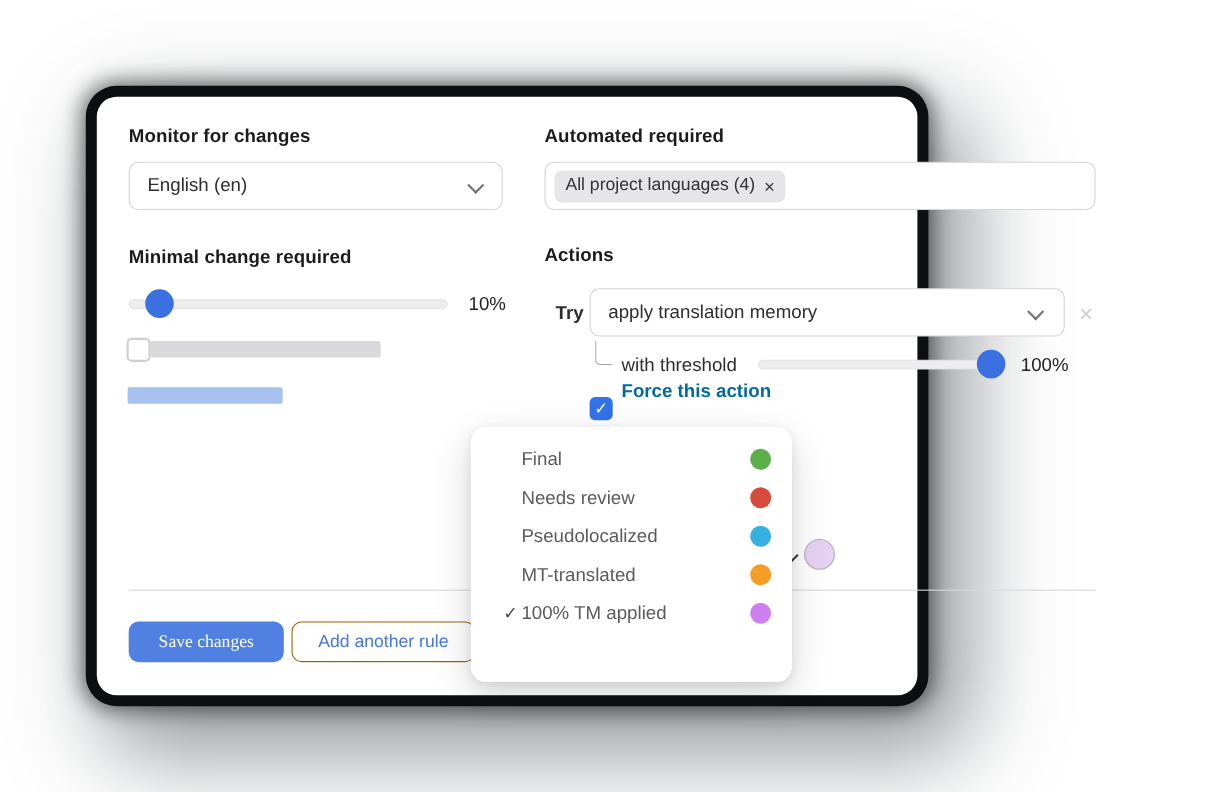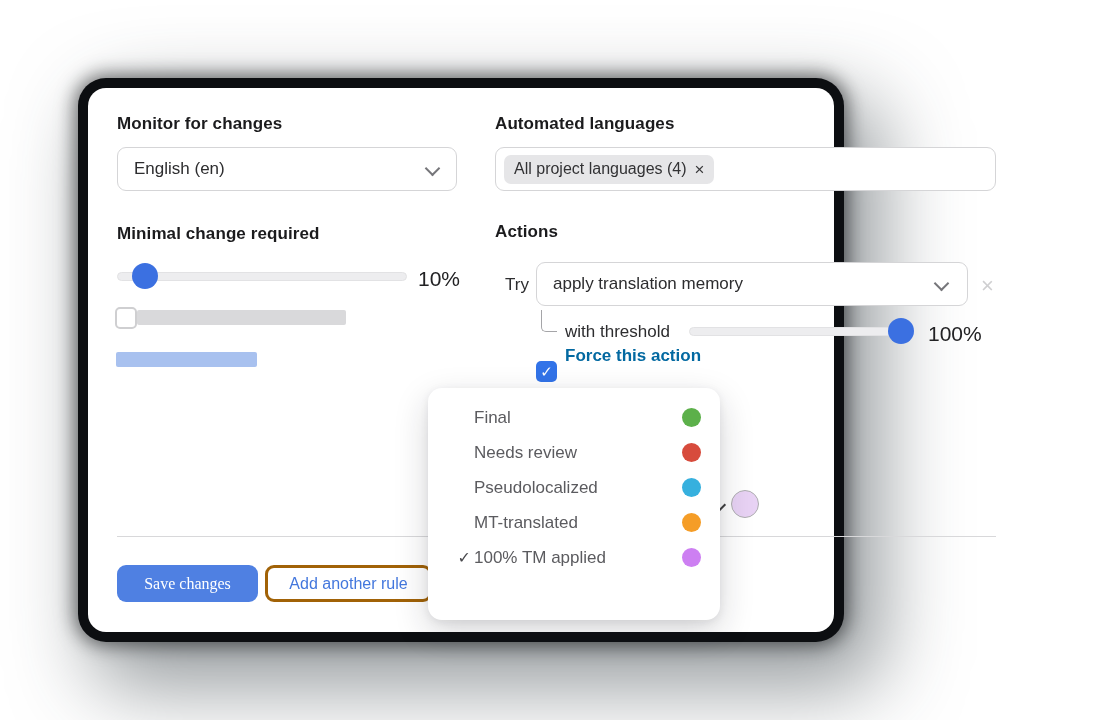--- a/index.html
+++ b/index.html
@@ -22,40 +22,40 @@
     background:#fff;border:1px solid #d5d5d7;border-radius:9px;height:44px;
     display:flex;align-items:center;padding:0 16px;box-sizing:border-box;
     font-size:17px;color:#2d2d2f;cursor:pointer;
   }
   .chev{
     width:9px;height:9px;border-right:2px solid #76767a;border-bottom:2px solid #76767a;
     transform:rotate(45deg);margin-top:-4px;
   }
   .track{background:#ededef;border:1px solid #e2e2e4;border-radius:6px;height:9px;box-sizing:border-box;}
   .thumb{width:26px;height:26px;border-radius:50%;background:#3b70e1;}
-  .val{font-size:21px;color:#222224;}
+  .val{font-size:17px;color:#222224;}
   .skel{border-radius:2px;}
   .chip{
     display:inline-flex;align-items:center;height:29px;background:#e6e6e8;border-radius:7px;
     padding:0 10px;font-size:16px;color:#323234;
   }
   .chip .x{margin-left:8px;color:#39393b;font-size:17px;line-height:1;}
   .checkbox{box-sizing:border-box;border-radius:5px;}
   .cb-off{width:22px;height:22px;background:#fff;border:2px solid #cfcfd1;}
   .cb-on{width:21px;height:21px;background:#3273e8;color:#fff;font-size:15px;display:flex;
          align-items:center;justify-content:center;line-height:1;}
   .plain{font-size:17px;color:#2d2d2f;}
   .elbow{width:15px;height:21px;border-left:1.5px solid #a5a5a8;border-bottom:1.5px solid #a5a5a8;
          border-bottom-left-radius:5px;}
   .xicon{color:#cfcfd1;font-size:22px;line-height:1;}
   .divider{height:1px;background:#d8d8da;}
   .btn{border-radius:9px;font-size:16px;display:flex;align-items:center;justify-content:center;
        box-sizing:border-box;cursor:pointer;}
   .btn-primary{background:#4f80e2;color:#ffffff;border:none;font-family:Liberation Serif, serif;}
-  .btn-outline{background:#ffffff;color:#4377dd;border:3px solid #a16207;}
+  .btn-outline{background:#ffffff;color:#4377dd;border:1px solid #a16207;}
   .menu{
     background:#ffffff;border-radius:14px;z-index:5;
     box-shadow:0 2px 8px rgba(30,30,40,0.08), 0 12px 34px rgba(30,30,40,0.18);
     padding:12px 0 10px 0;box-sizing:border-box;text-align:right;
   }
   .menu-row{height:35px;display:flex;align-items:center;position:relative;cursor:pointer;
             font-size:17px;color:#5b5b5f;}
   .menu-row .check{position:absolute;left:21px;width:22px;color:#48484c;font-size:16px;}
   .menu-row .mlabel{position:absolute;left:46px;white-space:nowrap;}
   .menu-row .dot{position:absolute;left:254px;width:19px;height:19px;border-radius:50%;}
@@ -79,32 +79,32 @@
   <div class="abs lbl" style="left:29px;top:136px;">Minimal change required</div>
 
   <div class="abs track" style="left:29px;top:184px;width:290px;"></div>
   <div class="abs thumb" style="left:44px;top:175px;"></div>
   <div class="abs val" style="left:320px;top:179px;width:52px;text-align:right;">10%</div>
 
   <div class="abs checkbox cb-off" style="left:27px;top:219px;"></div>
   <div class="abs skel" style="left:49px;top:222px;width:209px;height:15px;background:#d9d9db;"></div>
   <div class="abs skel" style="left:28px;top:264px;width:141px;height:15px;background:#a8c1ef;"></div>
 
-  <div class="abs lbl" style="left:407px;top:26px;">Automated languages</div>
+  <div class="abs lbl" style="left:407px;top:26px;">Automated required</div>
 
   <div class="abs select" style="left:407px;top:59px;width:501px;padding:0 8px;">
     <span class="chip">
       <span>All project languages (4)</span>
       <span class="x">×</span>
     </span>
   </div>
 
   <div class="abs lbl" style="left:407px;top:134px;">Actions</div>
 
-  <div class="abs plain" style="left:417px;top:187px;">Try</div>
+  <div class="abs plain" style="left:417px;top:187px;font-weight:bold;">Try</div>
 
   <div class="abs select" style="left:448px;top:174px;width:432px;">
     <span>apply translation memory</span>
     <span class="chev" style="position:absolute;right:20px;top:19px;"></span>
   </div>
   <div class="abs xicon" style="left:893px;top:187px;">×</div>
 
   <div class="abs elbow" style="left:453px;top:222px;"></div>
   <div class="abs plain" style="left:477px;top:234px;">with threshold</div>
   <div class="abs track" style="left:601px;top:239px;width:225px;"></div>

